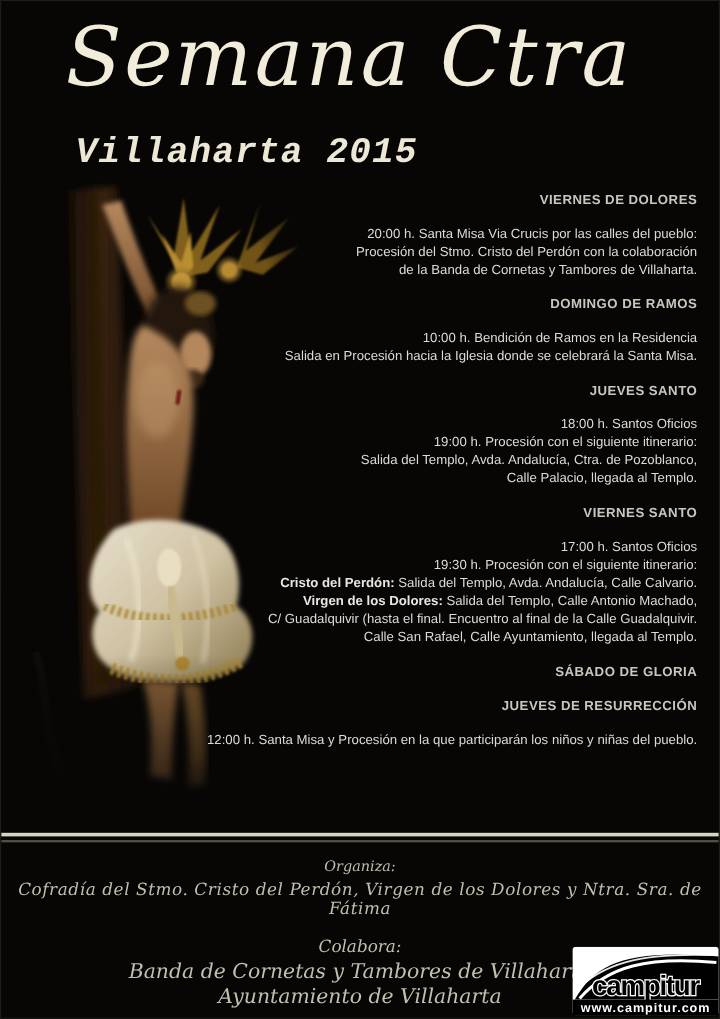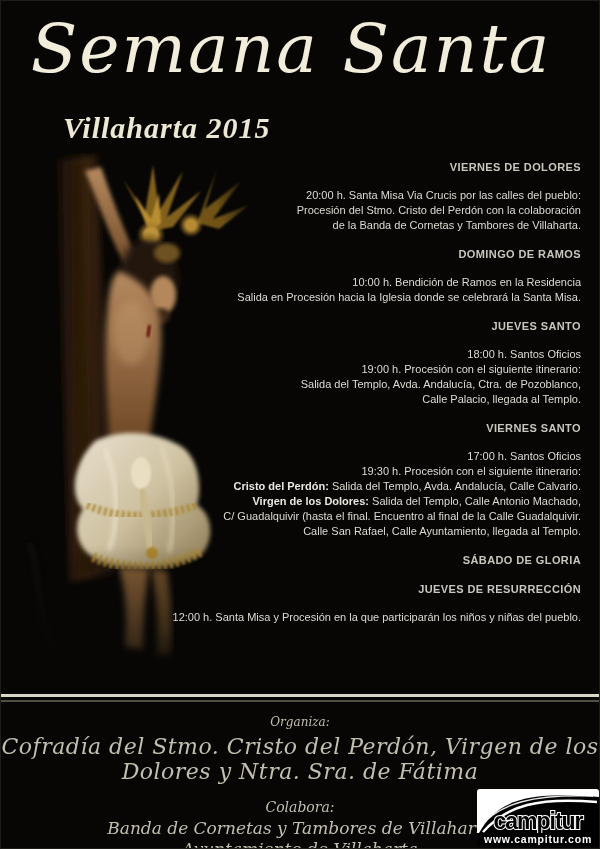--- a/index.html
+++ b/index.html
@@ -18,21 +18,21 @@
     text-align:center;
     font-family:"DejaVu Serif",serif;
     font-style:italic;
     font-size:68px;
     letter-spacing:2px;
     color:#f1edda;
     white-space:nowrap;
   }
   .subtitle{
     position:absolute;top:110px;left:62px;
-    font-family:Liberation Serif, serif;
+    font-family:Liberation Mono, monospace;
     font-style:italic;
     font-weight:bold;
     font-size:30px;
     letter-spacing:1px;
     color:#ece8d5;
     white-space:nowrap;
   }
   
   .statue{position:absolute;left:0;top:152px;width:258px;height:552px;}
   
@@ -57,33 +57,33 @@
   .divider-dark{position:absolute;left:0;right:0;top:699px;height:2px;background:#504e44;}
   
   .footer{
     position:absolute;top:707px;left:0;right:0;
     text-align:center;
     font-family:"DejaVu Serif",serif;
     font-style:italic;
     color:#c3bfae;
   }
   .organiza-label{font-size:12px;margin-top:7px;}
-  .organiza-text{font-size:22px;margin-top:5px;letter-spacing:.5px;}
+  .organiza-text{font-size:14px;margin-top:5px;letter-spacing:.5px;}
   .colabora-label{font-size:14px;margin-top:15px;}
   .colabora-line1{font-size:17px;margin-top:3px;}
   .colabora-line2{font-size:17px;margin-top:1px;}
   
   .logo{position:absolute;left:476px;top:788px;width:109px;height:57px;z-index:6;text-align:center;}
 </style>
 </head>
 <body>
 
 <div class="poster">
 
-  <div class="title">Semana Santa</div>
+  <div class="title">Semana Ctra</div>
   <div class="subtitle">Villaharta 2015</div>
 
   <div class="statue">
     <svg width="258" height="552" viewBox="0 0 258 552" xmlns="http://www.w3.org/2000/svg">
       <defs>
         <linearGradient id="wood" x1="0" y1="0" x2="1" y2="0">
           <stop offset="0" stop-color="#160c04"></stop>
           <stop offset="0.45" stop-color="#3a2410"></stop>
           <stop offset="1" stop-color="#1c1007"></stop>
         </linearGradient>

